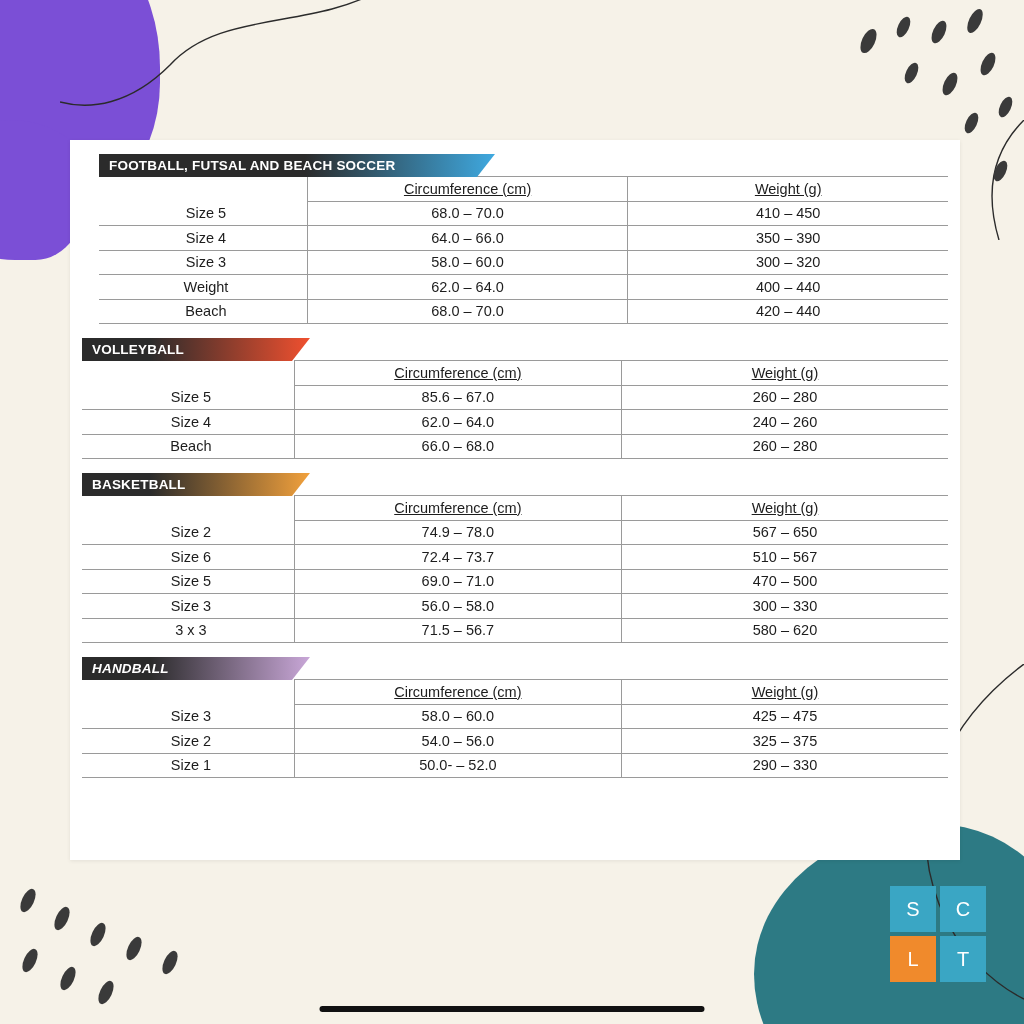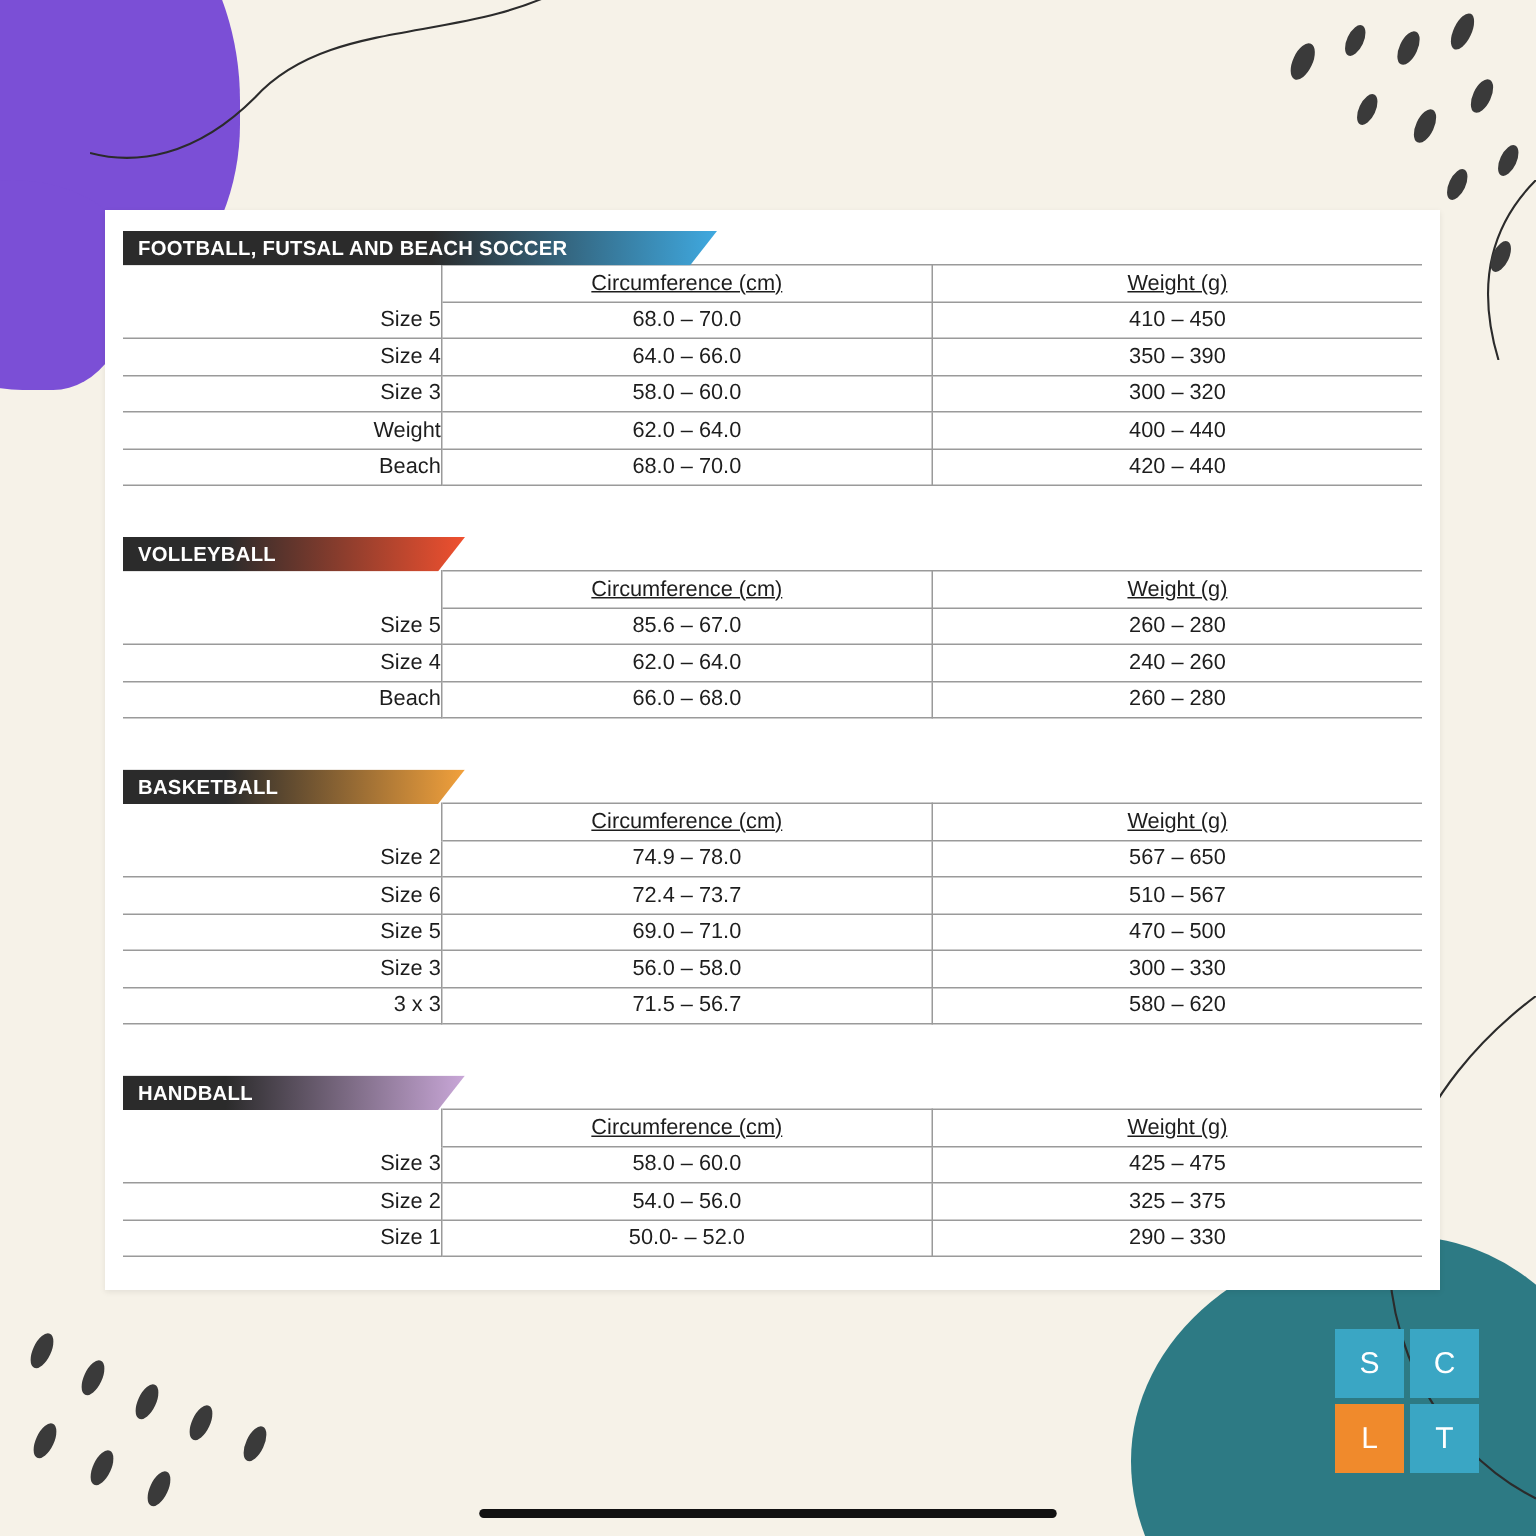--- a/index.html
+++ b/index.html
@@ -78,60 +78,60 @@
     width: 890px;
     height: 720px;
     background: #ffffff;
     box-shadow: 0 1px 4px rgba(0,0,0,0.08);
   }
 
   .section {
     padding: 0 12px;
   }
   .section + .section {
-    margin-top: 34px;
+    margin-top: 14px;
   }
 
   .tag {
     position: relative;
     display: inline-block;
     height: 23px;
     line-height: 23px;
     padding: 0 26px 0 10px;
     color: #ffffff;
     font-size: 13.5px;
     font-weight: bold;
     letter-spacing: 0.2px;
     min-width: 160px;
     clip-path: polygon(0 0, 100% 0, calc(100% - 18px) 100%, 0 100%);
   }
   .tag.football  { background: linear-gradient(90deg,#2b2b2b 0%, #2b2b2b 52%, #3fa9e0 100%); min-width: 360px; }
   .tag.volleyball{ background: linear-gradient(90deg,#2b2b2b 0%, #2b2b2b 30%, #f0502f 100%); min-width: 192px; }
   .tag.basketball{ background: linear-gradient(90deg,#2b2b2b 0%, #2b2b2b 30%, #f2a13c 100%); min-width: 192px; }
-  .tag.handball  { background: linear-gradient(90deg,#2b2b2b 0%, #2b2b2b 30%, #c9a7d8 100%); min-width: 192px; }
+  .tag.handball  { background: linear-gradient(90deg,#2b2b2b 0%, #2b2b2b 30%, #c9a7d8 100%); min-width: 192px; font-style: italic; }
 
   table {
     width: 100%;
     border-collapse: collapse;
     table-layout: fixed;
     margin-top: -1px;
   }
   th, td {
     font-size: 14.5px;
     color: #1d1d1d;
     font-weight: normal;
     padding: 3.5px 0 4px 0;
     border-bottom: 1px solid #9a9a9a;
   }
   thead th {
     border-bottom: 1px solid #9a9a9a;
     border-top: 1px solid #9a9a9a;
     text-decoration: underline;
   }
-  .col-label  { width: 24%; text-align: right; padding-left: 6px; border-right: 1px solid #9a9a9a; }
+  .col-label  { width: 24%; text-align: center; padding-left: 6px; border-right: 1px solid #9a9a9a; }
   .col-circ   { width: 38%; text-align: center; border-right: 1px solid #9a9a9a; }
   .col-weight { width: 38%; text-align: center; }
   thead .col-label { border-bottom: none; border-top: none; }
 
   
   .logo {
     position: absolute;
     right: 38px;
     bottom: 42px;
     width: 96px;
@@ -188,21 +188,21 @@
   <div class="dash" style="left:92px;  top:922px; width:12px; height:25px; transform:rotate(25deg);"></div>
   <div class="dash" style="left:128px; top:936px; width:12px; height:25px; transform:rotate(25deg);"></div>
   <div class="dash" style="left:24px;  top:948px; width:12px; height:25px; transform:rotate(25deg);"></div>
   <div class="dash" style="left:62px;  top:966px; width:12px; height:25px; transform:rotate(25deg);"></div>
   <div class="dash" style="left:100px; top:980px; width:12px; height:25px; transform:rotate(25deg);"></div>
   <div class="dash" style="left:164px; top:950px; width:12px; height:25px; transform:rotate(25deg);"></div>
 </div>
 
 <div class="card">
 
-  <div class="section" style="padding-top:14px;">
+  <div class="section" style="padding-top:14px;margin-left:17px;">
     <div class="tag football">FOOTBALL, FUTSAL AND BEACH SOCCER</div>
     <table>
       <thead>
         <tr>
           <th class="col-label"></th>
           <th class="col-circ">Circumference (cm)</th>
           <th class="col-weight">Weight (g)</th>
         </tr>
       </thead>
       <tbody>

